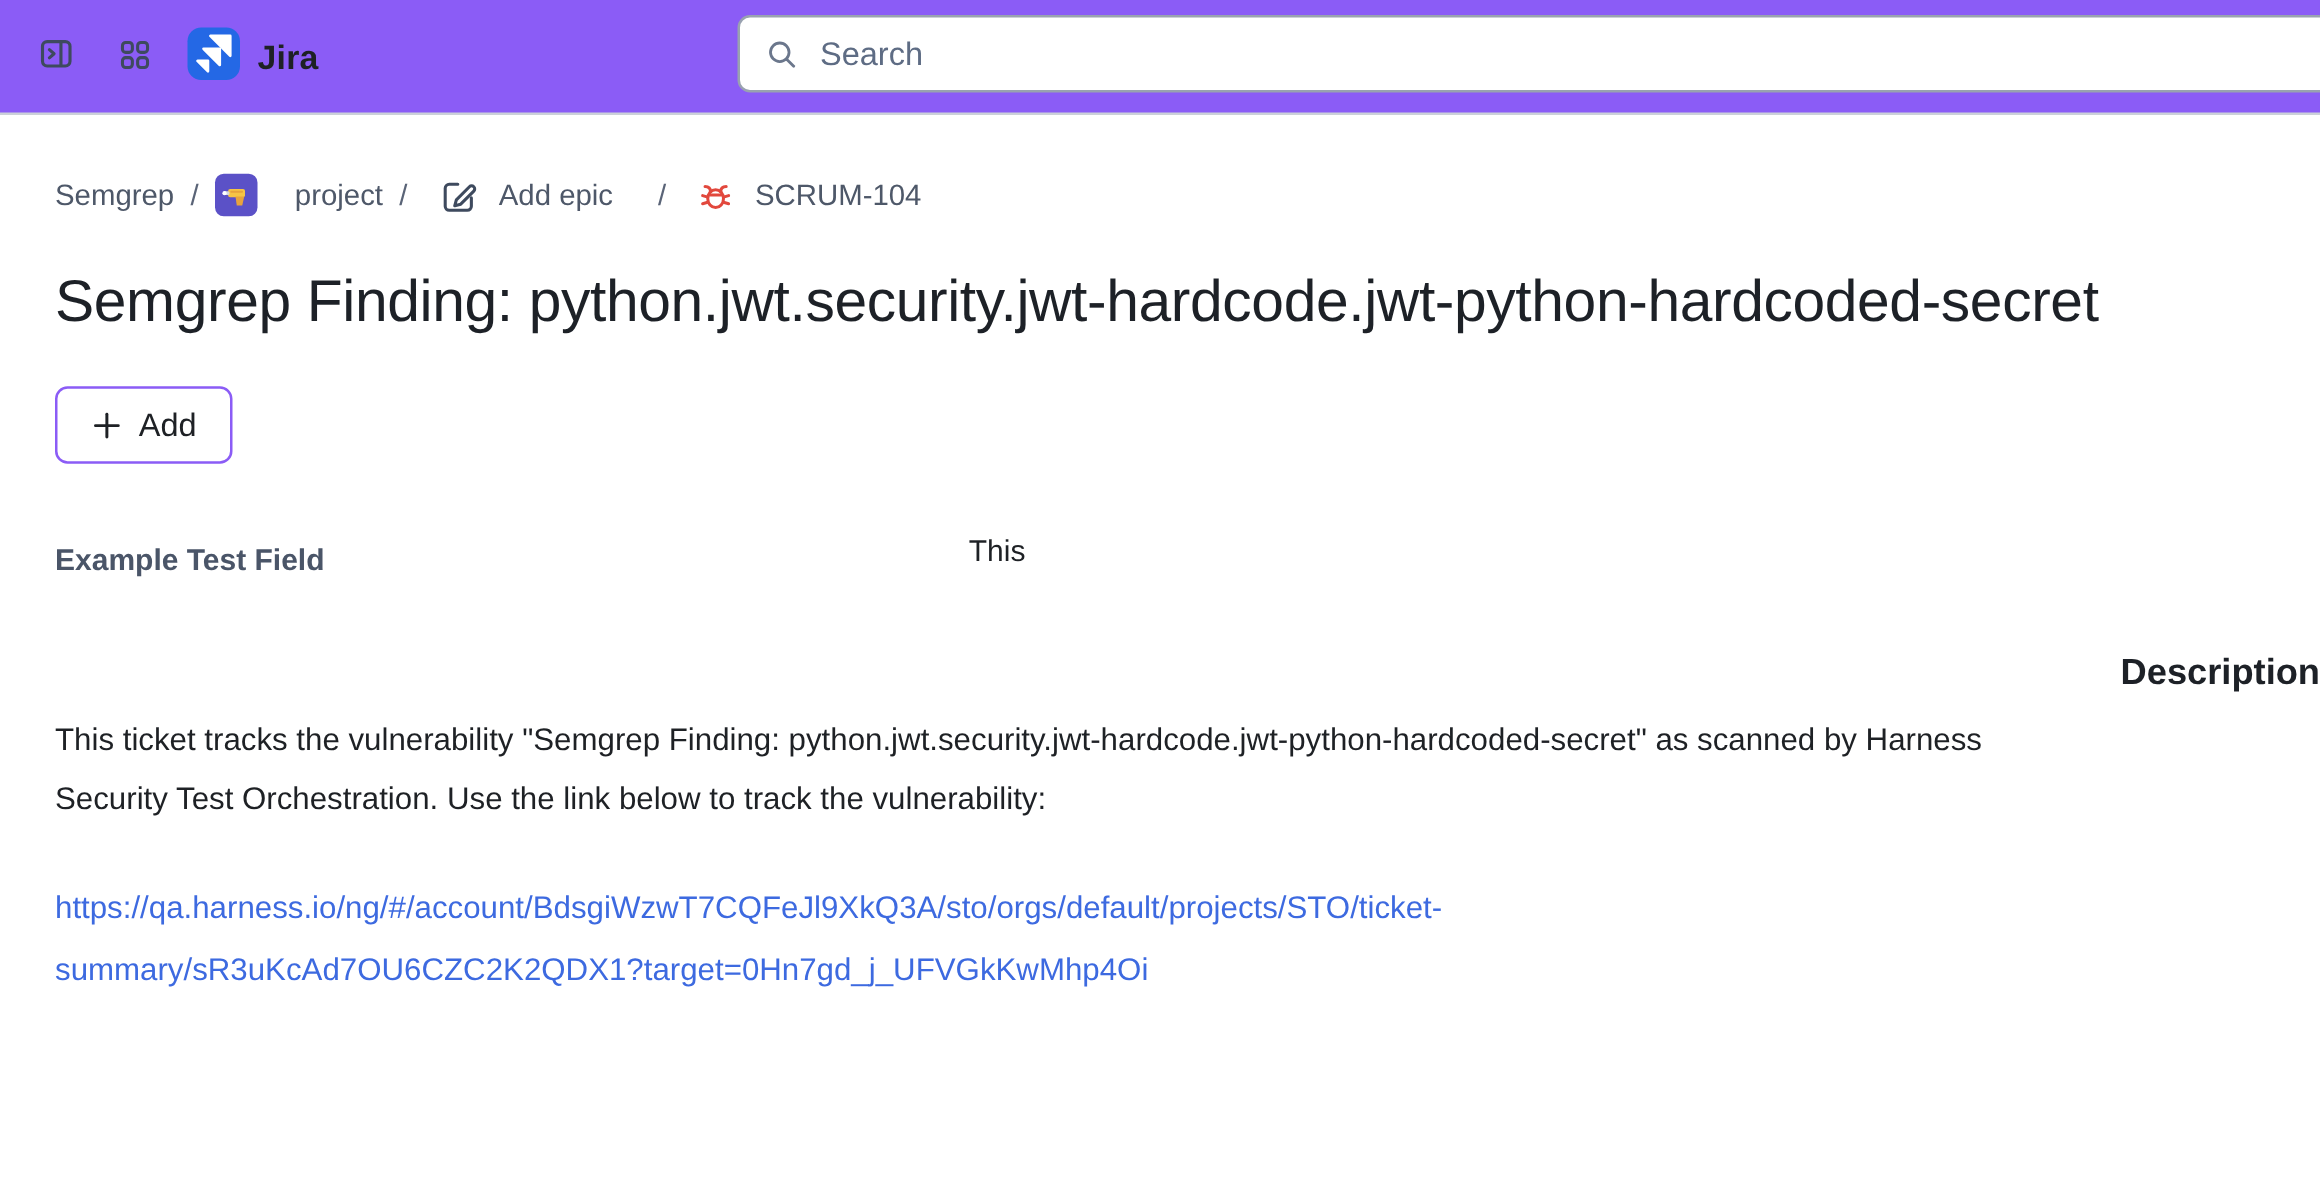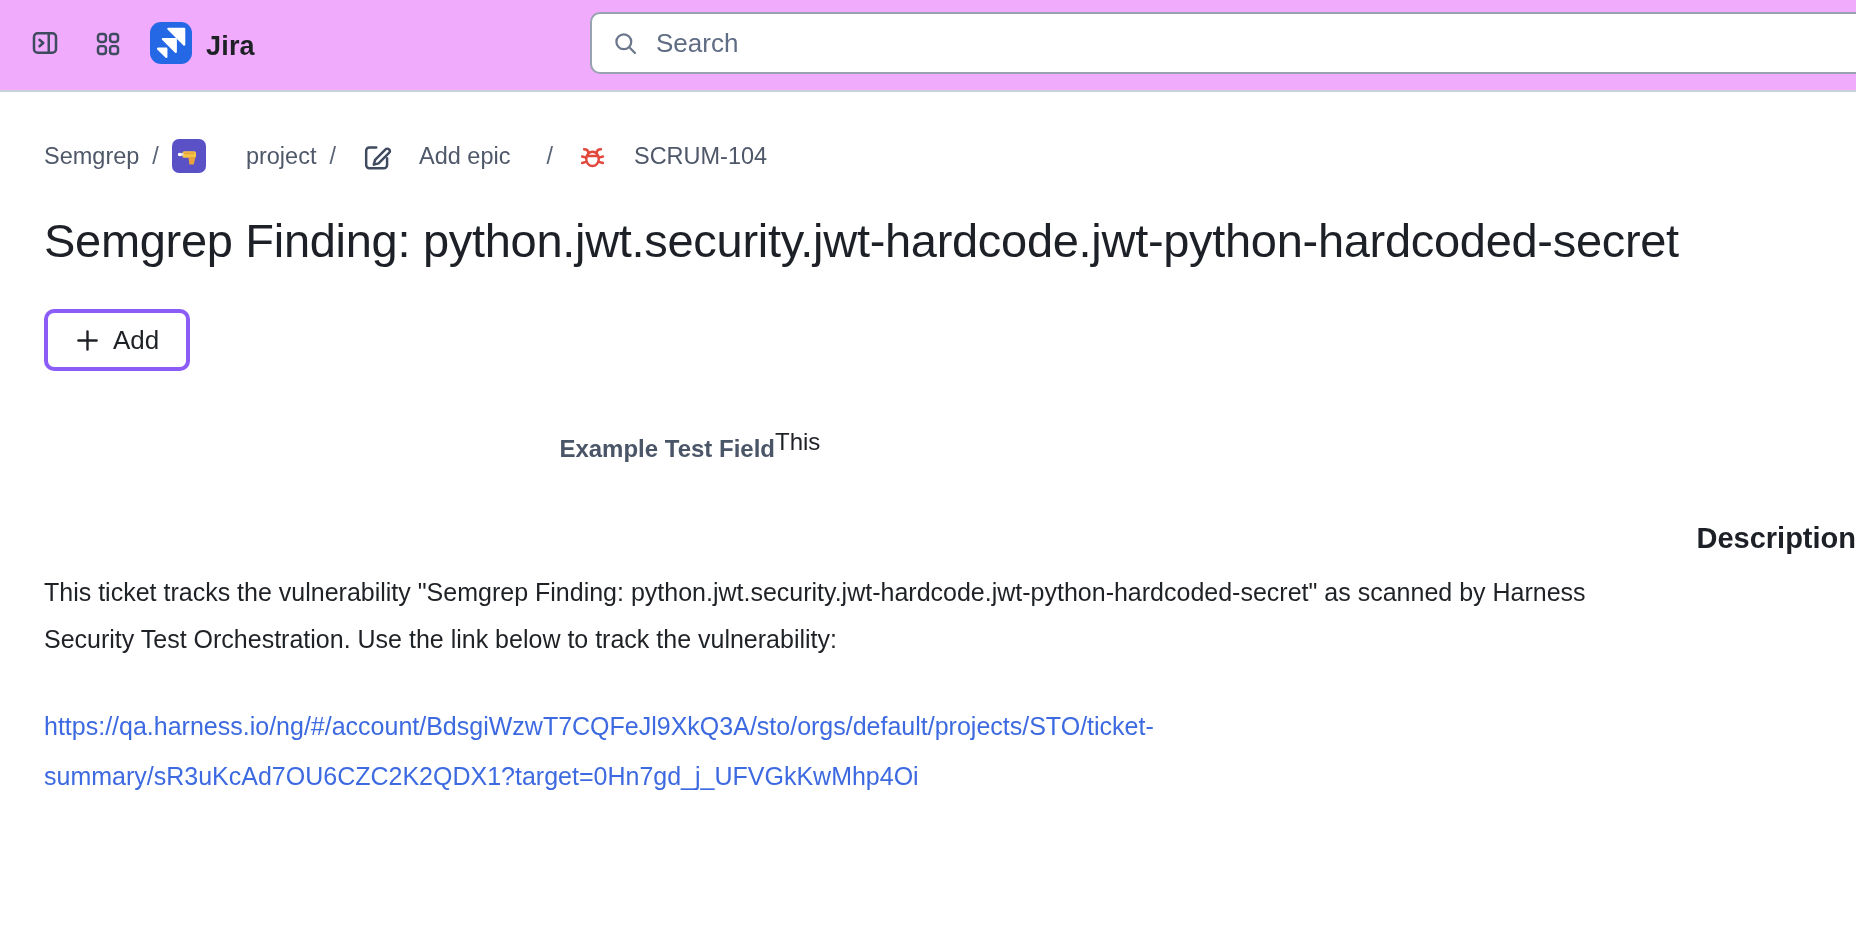--- a/index.html
+++ b/index.html
@@ -7,21 +7,21 @@
   body {
     width: 1856px; height: 950px; overflow: hidden;
     background: #ffffff; color: #1e2125;
     font-family: "Liberation Sans", sans-serif;
     position: relative;
   }
 
   
   .topbar {
     position: relative; height: 92px; width: 100%;
-    border-bottom: 2px solid #ccd1d9; background: #f0abfc;
+    border-bottom: 2px solid #ccd1d9; background: #8b5cf6;
   }
   .icon-btn {
     position: absolute; border: none; background: transparent; padding: 0;
     cursor: pointer; display: flex; align-items: center; justify-content: center;
   }
   .btn-sidebar { left: 28px; top: 26px; width: 34px; height: 34px; }
   .btn-apps   { left: 92px; top: 28px; width: 32px; height: 32px; }
   .logo-tile {
     position: absolute; left: 150px; top: 22px; width: 42px; height: 42px;
     background: #2468e5; border-radius: 11px;
@@ -52,41 +52,41 @@
     font-size: 23.5px; color: #4e5869;
   }
   .breadcrumb a { color: #4e5869; text-decoration: none; cursor: pointer; }
   .crumb-sep { margin: 0 13px; color: #5a6477; }
   .crumb-sep.wide { margin: 0 25px 0 36px; }
   .proj-avatar {
     width: 34px; height: 34px; border-radius: 7px; background: #5b51c7;
     margin-right: 13px; display: inline-flex; align-items: center; justify-content: center;
     flex: none;
   }
-  .crumb-item { display: inline-flex; align-items: center; gap: 27px; }
+  .crumb-item { display: inline-flex; align-items: center; gap: 17px; }
   .crumb-epic { color: #3e4a5e; }
 
   
   .issue-title {
     margin: 38px 44px 0 44px; max-width: 1770px;
     font-size: 47px; line-height: 57px; font-weight: 400;
     color: #1d2127; letter-spacing: -0.3px; cursor: text;
   }
 
   
   .add-btn {
     margin: 40px 0 0 44px; height: 62px; padding: 0 27px;
     display: inline-flex; align-items: center; gap: 13px;
-    background: #fff; border: 4px solid #8b5cf6; border-radius: 10px;
+    background: #fff; border: 2px solid #8b5cf6; border-radius: 10px;
     font-size: 26px; font-weight: 500; color: #1e2125;
     font-family: "Liberation Sans", sans-serif; cursor: pointer;
   }
 
   
-  .fields { margin-top: 64px; text-align: right; }
+  .fields { margin-top: 64px; }
   .field-row { display: flex; margin: 0 0 58px 44px; font-size: 24px; line-height: 28px; }
   .field-label { width: 731px; flex: none; font-weight: 700; color: #4a5568; }
   .field-value { color: #1e2125; position: relative; top: -7px; cursor: pointer; }
 
   
   .desc-heading {
     margin: 0 0 0 44px; font-size: 29px; line-height: 34px;
     font-weight: 700; color: #1d2127; text-align: right;
   }
   .desc-body {

